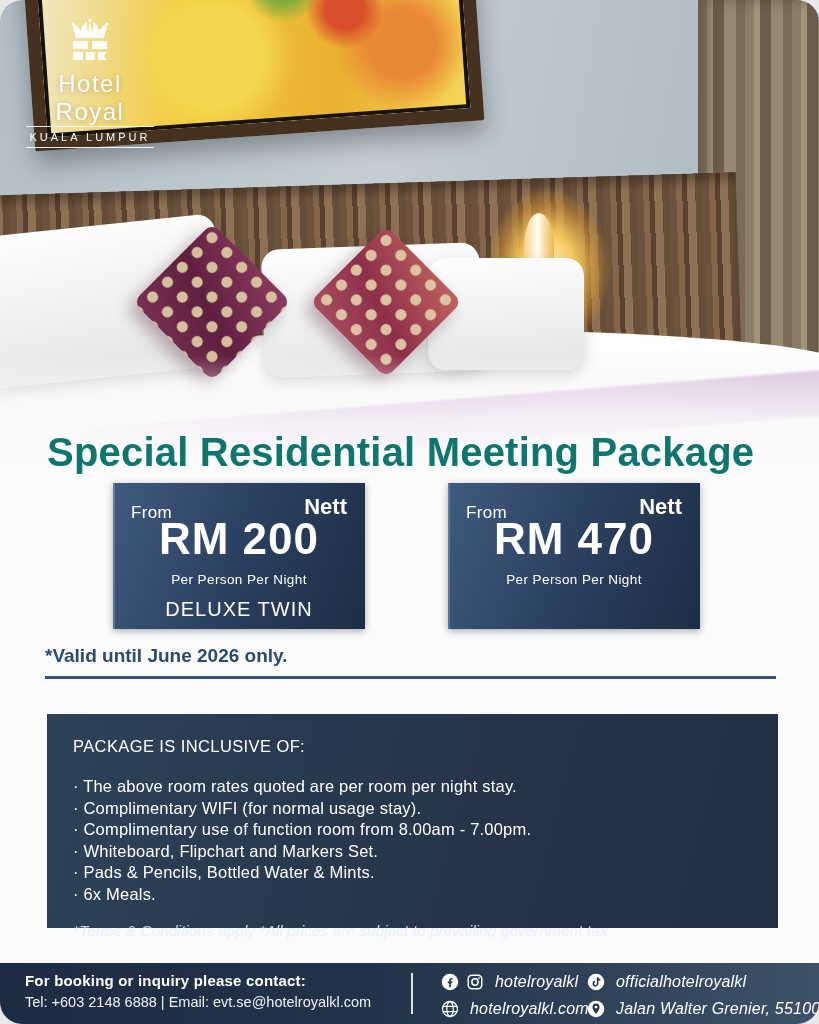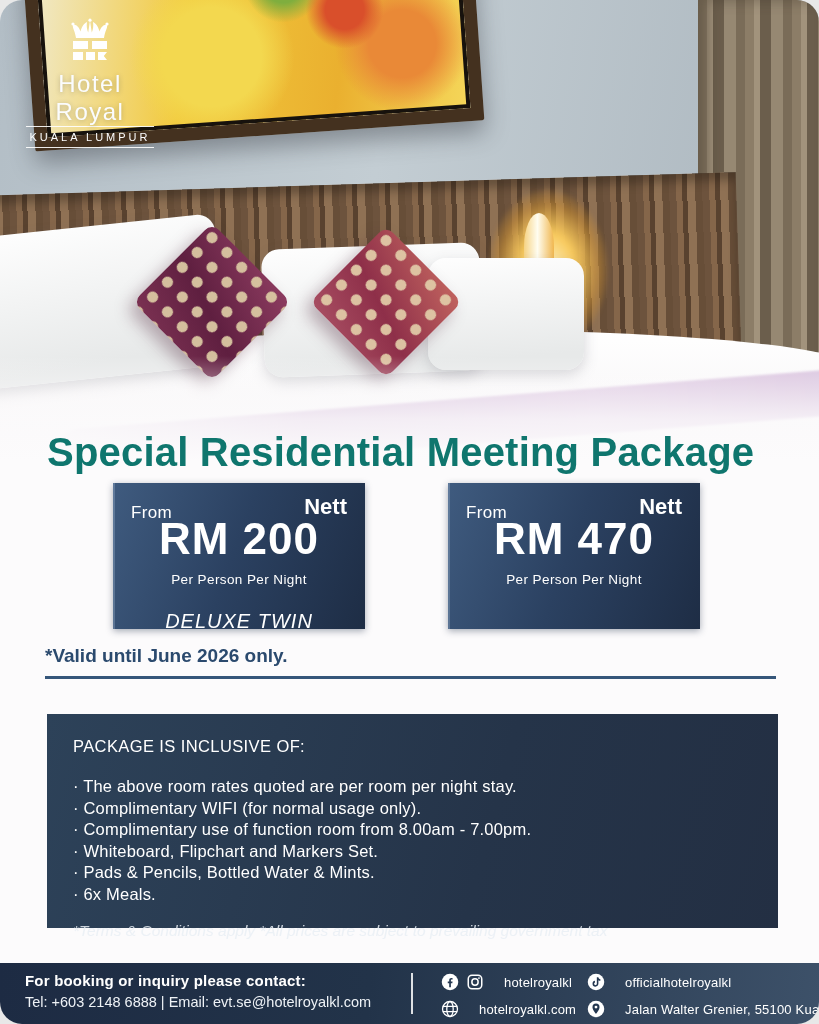--- a/index.html
+++ b/index.html
@@ -75,21 +75,21 @@
   .card{position:absolute;top:483px;width:252px;height:146px;color:#fff;
     background:linear-gradient(110deg,#3f5b7f 0%,#2b4161 48%,#1e2d45 100%);
     box-shadow:0 2px 7px rgba(30,45,70,.4), inset 2px 0 0 rgba(173,196,221,.3);
     box-sizing:border-box;padding:11px 18px;z-index:10;}
   .card.c1{left:113px;} .card.c2{left:448px;}
   .card-top{display:flex;justify-content:space-between;align-items:flex-start;}
   .from{font-size:17px;margin-top:9px;letter-spacing:.3px;}
   .nett{font-size:22px;font-weight:bold;}
   .price{text-align:center;font-size:44px;font-weight:600;margin-top:-9px;letter-spacing:1px;}
   .per{text-align:center;font-size:13.5px;margin-top:8px;letter-spacing:.4px;}
-  .room{text-align:center;font-size:20px;margin-top:23px;letter-spacing:1px;font-style:italic;}
+  .room{text-align:center;font-size:20px;margin-top:11px;letter-spacing:1px;}
   
   .validity{position:absolute;left:45px;top:645px;font-size:19px;font-weight:bold;color:#2b4a6e;}
   .rule{position:absolute;left:45px;top:676px;width:731px;height:0;
     border:none;border-top:3px solid #35567a;margin:0;}
   
   .package{position:absolute;left:47px;top:714px;width:731px;height:214px;color:#fff;
     background:linear-gradient(105deg,#2d4259 0%,#253449 60%,#232f43 100%);
     box-sizing:border-box;padding:23px 26px;z-index:10;}
   .pkg-heading{font-size:16.5px;letter-spacing:.4px;}
   .pkg-list{margin-top:20px;}
@@ -99,21 +99,21 @@
   .footer{position:absolute;left:0;top:963px;width:819px;height:61px;color:#fff;
     background:linear-gradient(95deg,#1d2b43 0%,#223349 45%,#3d5169 100%);z-index:10;}
   .f-left{position:absolute;left:25px;top:9px;}
   .f-heading{font-size:15px;font-weight:bold;letter-spacing:.2px;}
   .f-line{font-size:14.5px;margin-top:5px;color:#eef2f6;}
   .f-divider{position:absolute;left:411px;top:10px;width:2px;height:41px;background:rgba(255,255,255,.85);}
   .f-col{position:absolute;top:8px;}
   .f-col.mid{left:441px;} .f-col.right{left:587px;}
   .f-row{display:flex;align-items:center;height:22px;margin-bottom:5px;}
   .f-row .icn{width:18px;height:18px;margin-right:7px;flex:0 0 auto;display:block;}
-  .f-text{font-size:13px;letter-spacing:.2px;margin-left:13px;white-space:nowrap;}
+  .f-text{font-size:16px;letter-spacing:.2px;margin-left:4px;white-space:nowrap;font-style:italic;}
 </style>
 </head>
 <body>
 
 <div class="page">
 
   <div class="hero">
     <div class="artwork"></div>
     <div class="curtain"></div>
     <div class="headboard"></div>
@@ -166,21 +166,21 @@
     <div class="per">Per Person Per Night</div>
   </div>
 
   <div class="validity">*Valid until June 2026 only.</div>
   <hr class="rule">
 
   <section class="package">
     <div class="pkg-heading">PACKAGE IS INCLUSIVE OF:</div>
     <div class="pkg-list">
         <div class="pkg-item">· The above room rates quoted are per room per night stay.</div>
-        <div class="pkg-item">· Complimentary WIFI (for normal usage only).</div>
+        <div class="pkg-item">· Complimentary WIFI (for normal usage stay).</div>
         <div class="pkg-item">· Complimentary use of function room from 8.00am - 7.00pm.</div>
         <div class="pkg-item">· Whiteboard, Flipchart and Markers Set.</div>
         <div class="pkg-item">· Pads &amp; Pencils, Bottled Water &amp; Mints.</div>
         <div class="pkg-item">· 6x Meals.</div>
       </div>
     <div class="terms">*Terms &amp; Conditions apply  *All prices are subject to prevailing government tax</div>
   </section>
 
   <footer class="footer">
     <div class="f-left">

